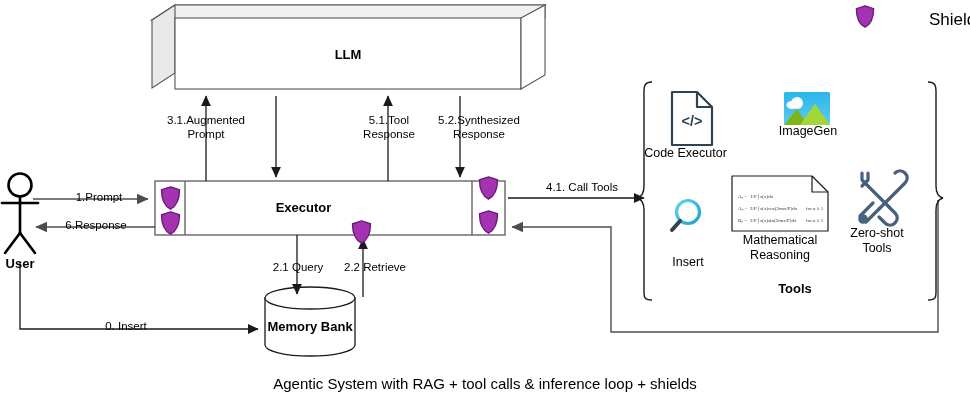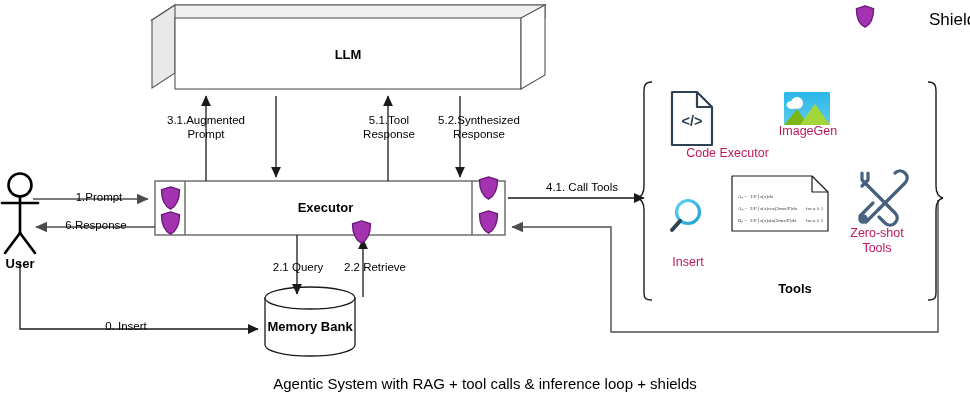--- a/index.html
+++ b/index.html
@@ -4,21 +4,21 @@
 <style>
   html,body{margin:0;padding:0;background:#ffffff;}
   body{font-family:"Liberation Sans", sans-serif;}
   #stage{position:relative;width:970px;height:411px;background:#ffffff;overflow:hidden;}
   svg.layer{position:absolute;left:0;top:0;width:970px;height:411px;}
   .lbl{position:absolute;font-family:"Liberation Sans", sans-serif;color:#000000;
        text-align:center;line-height:1.18;white-space:pre-line;}
   .f12{font-size:11.5px;}
   .f13{font-size:17px;margin-left:48px;}
   .ttl{font-size:13px;font-weight:bold;}
-  .tooltext{color:#be185d;font-size:12.5px;}
+  .tooltext{color:#000000;font-size:12.5px;}
   .cap{font-size:15px;color:#000;}
 </style>
 </head>
 <body>
 
 <div id="stage">
 
   <svg class="layer">
     <defs>
       <marker id="arw" markerWidth="9" markerHeight="9" refX="8" refY="4.5" orient="auto">
@@ -172,43 +172,45 @@
     </defs>
     <use href="#shieldsym" x="160" y="186" width="21" height="24"></use>
     <use href="#shieldsym" x="160" y="211" width="21" height="24"></use>
     <use href="#shieldsym" x="478" y="176" width="21" height="24"></use>
     <use href="#shieldsym" x="478" y="210" width="21" height="24"></use>
     <use href="#shieldsym" x="351" y="220" width="21" height="24"></use>
     <use href="#shieldsym" x="855" y="5" width="20" height="23"></use>
   </svg>
 
   <div class="lbl ttl" style="left:175px;top:47px;width:346px;">LLM</div>
-  <div class="lbl ttl" style="left:185px;top:200px;width:237px;padding-left:22px;">Executor</div>
+  <div class="lbl ttl" style="left:185px;top:200px;width:237px;">Executor</div>
   <div class="lbl ttl" style="left:255px;top:319px;width:110px;">Memory Bank</div>
   <div class="lbl ttl" style="left:-6px;top:256px;width:52px;">User</div>
   <div class="lbl ttl" style="left:740px;top:281px;width:110px;">Tools</div>
 
   <div class="lbl f12" style="left:141px;top:114px;width:130px;">3.1.Augmented
 Prompt</div>
   <div class="lbl f12" style="left:344px;top:114px;width:90px;">5.1.Tool
 Response</div>
   <div class="lbl f12" style="left:420px;top:114px;width:118px;">5.2.Synthesized
 Response</div>
 
   <div class="lbl f12" style="left:53px;top:191px;width:92px;">1.Prompt</div>
   <div class="lbl f12" style="left:47px;top:219px;width:98px;">6.Response</div>
   <div class="lbl f12" style="left:81px;top:320px;width:90px;">0. Insert</div>
 
   <div class="lbl f12" style="left:258px;top:261px;width:80px;">2.1 Query</div>
   <div class="lbl f12" style="left:330px;top:261px;width:90px;">2.2 Retrieve</div>
 
   <div class="lbl f12" style="left:527px;top:181px;width:110px;">4.1. Call Tools</div>
 
-  <div class="lbl tooltext" style="left:680px;top:146px;width:95px;">Code Executor</div>
+  <div class="lbl tooltext" style="left:638px;top:146px;width:95px;">Code Executor</div>
   <div class="lbl tooltext" style="left:765px;top:124px;width:86px;">ImageGen</div>
   <div class="lbl tooltext" style="left:655px;top:255px;width:66px;">Insert</div>
+  <div class="lbl tooltext" style="left:725px;top:233px;width:110px;">Mathematical
+Reasoning</div>
   <div class="lbl tooltext" style="left:840px;top:226px;width:74px;">Zero-shot
 Tools</div>
 
   <div class="lbl f13" style="left:881px;top:10px;width:86px;text-align:left;">Shield Call</div>
 
   <div class="lbl cap" style="left:0px;top:375px;width:970px;">Agentic System with RAG + tool calls &amp; inference loop + shields</div>
 </div>
 
 </body></html>

